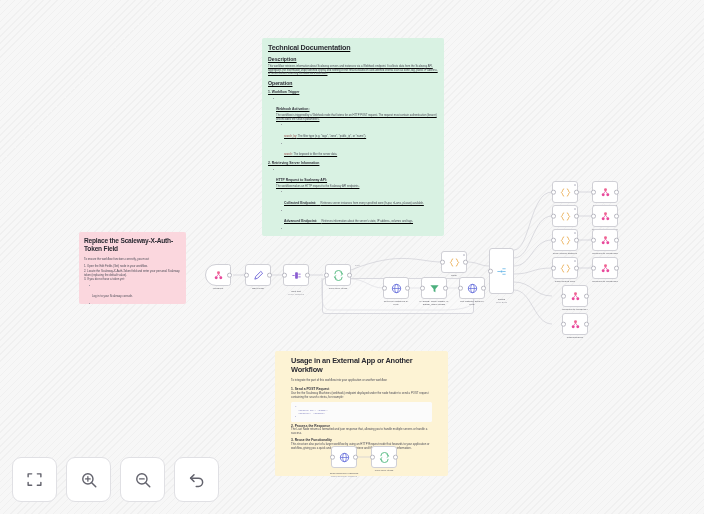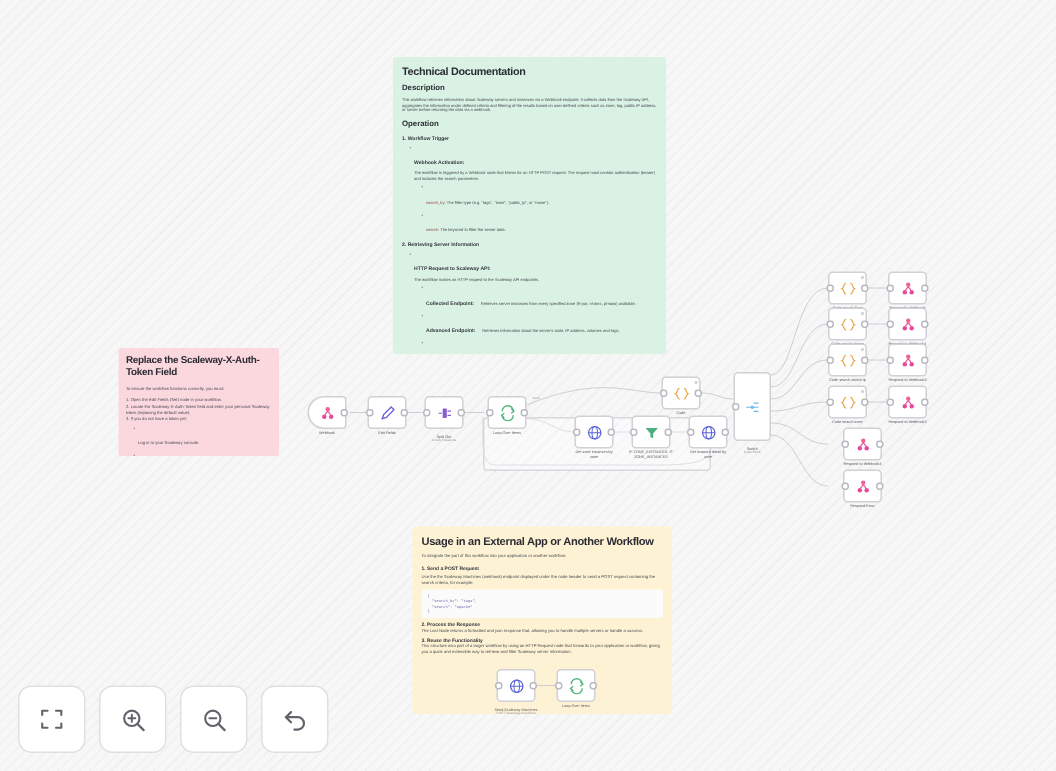--- a/index.html
+++ b/index.html
@@ -9,21 +9,21 @@
     background-color:#f7f7f7;
     background-image:repeating-linear-gradient(-45deg,
       rgba(0,0,0,0.028) 0px, rgba(0,0,0,0.028) 1px,
       rgba(0,0,0,0) 1px, rgba(0,0,0,0) 5px);
     position:relative;
   }
   .canvas{position:absolute;inset:0;}
 
   
   .note{position:absolute;border-radius:2px;box-sizing:border-box;overflow:hidden;}
-  .note-green{background:#d9f2e3;}
+  .note-green{background:#d9f2e3;text-decoration:underline;}
   .note-pink{background:#fbd7de;}
   .note-yellow{background:#fdf3d4;}
 
   .n-title{font-weight:bold;color:#2b2b33;letter-spacing:-0.2px;}
   .n-h2{font-weight:bold;color:#2b2b33;}
   .n-p{color:#4a4a55;}
   .n-li{color:#4a4a55;}
   .n-code{color:#9a4a4a;}
 
   
@@ -133,21 +133,21 @@
     <div class="n-li p-li" style="margin-top:1px;">2. Locate the Scaleway-X-Auth-Token field and enter your personal Scaleway token (replacing the default value).</div>
     <div class="n-li p-li" style="margin-top:1px;">3. If you do not have a token yet:</div>
     <ul>
       <li><span class="n-li p-li">Log in to your Scaleway console.</span></li>
       <li>
           </li>
 
     </ul>
   </div>
 
-  <div class="note note-yellow" style="left:275px;top:351px;width:173px;height:125px;padding:5px 6px;">
+  <div class="note note-yellow" style="left:275px;top:351px;width:173px;height:125px;padding:5px 16px;">
     <div class="n-title y-title">Usage in an External App or Another Workflow</div>
     <div class="n-p y-p" style="margin-top:4px;">To integrate the part of this workflow into your application or another workflow:</div>
     <div class="y-h3" style="margin-top:4px;">1. Send a POST Request</div>
     <div class="n-p y-p" style="margin-top:1px;">Use the the Scaleway Machines (webhook) endpoint displayed under the node header to send a POST request containing the search criteria, for example:</div>
     <div class="codeblock">
       <div class="codeline">{</div>
       <div class="codeline">  "search_by": "tags",</div>
       <div class="codeline">  "search": "apache"</div>
       <div class="codeline">}</div>
     </div>

